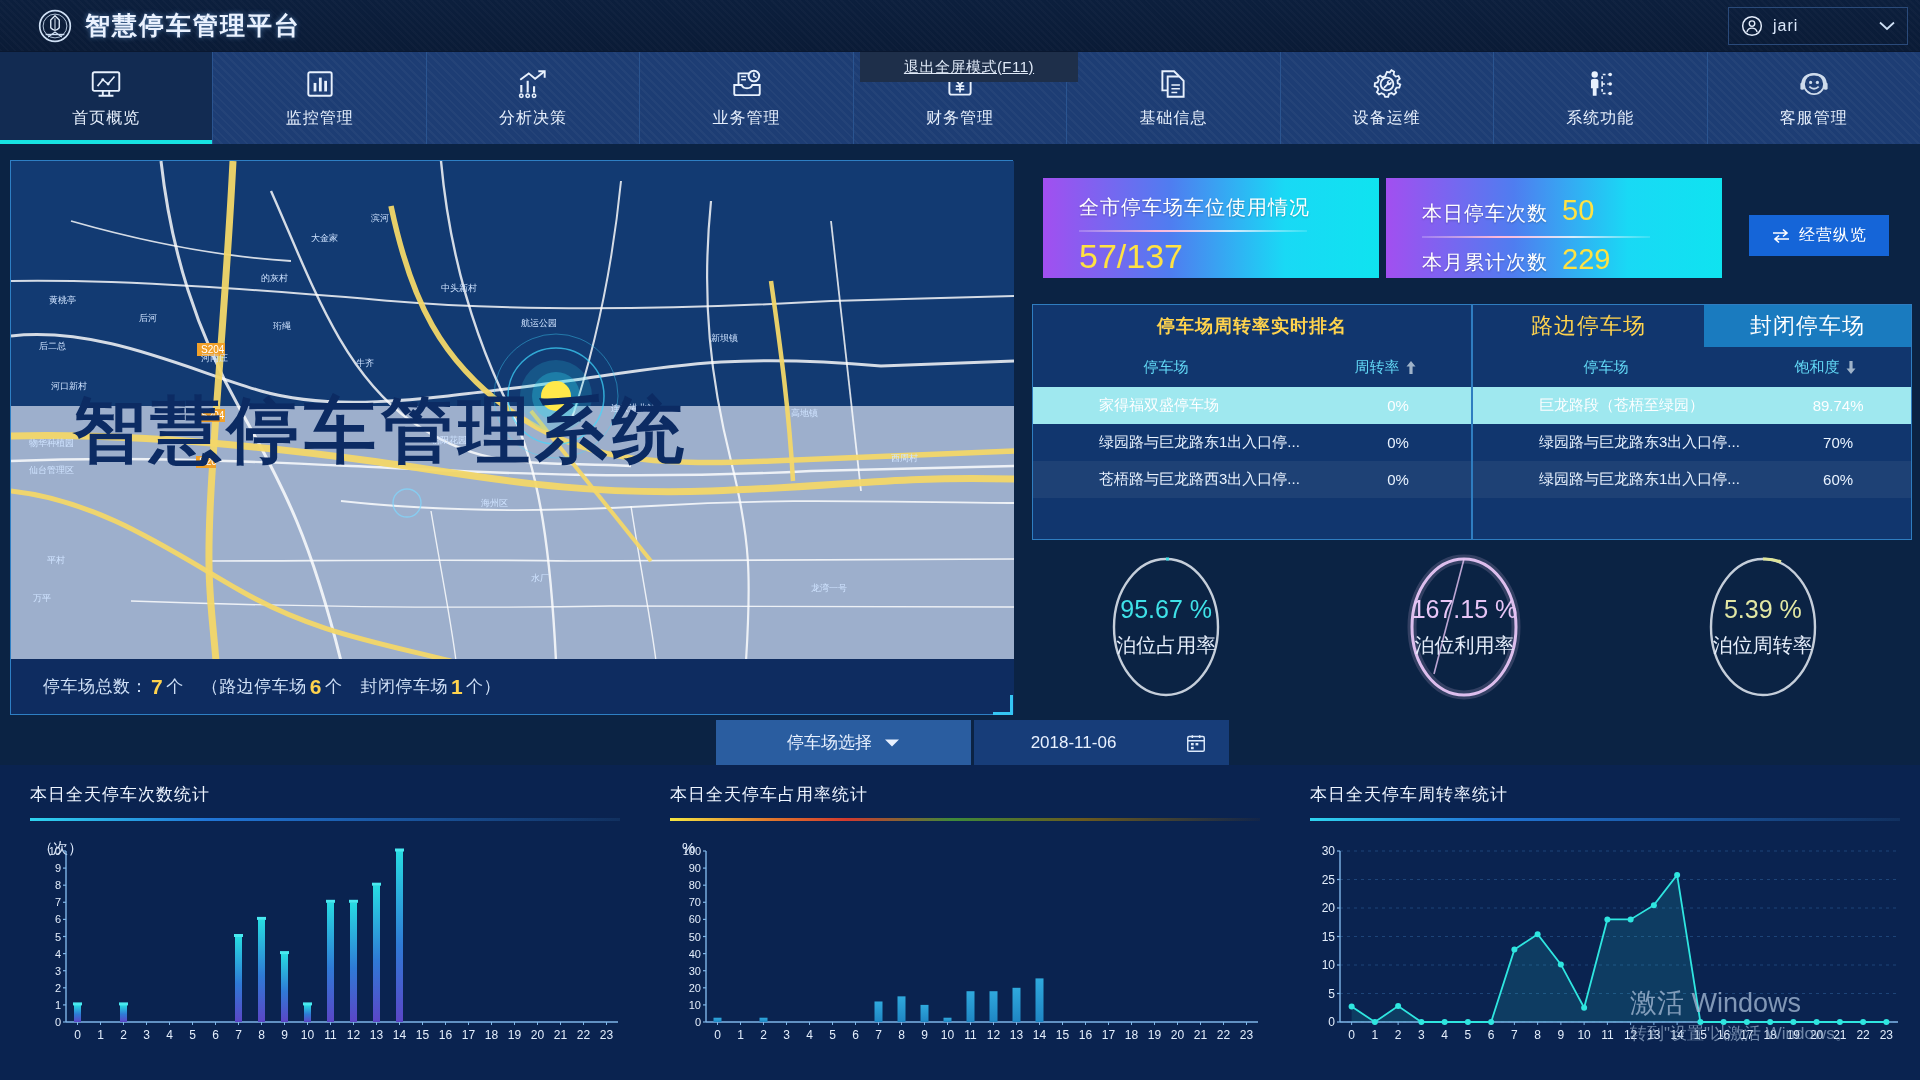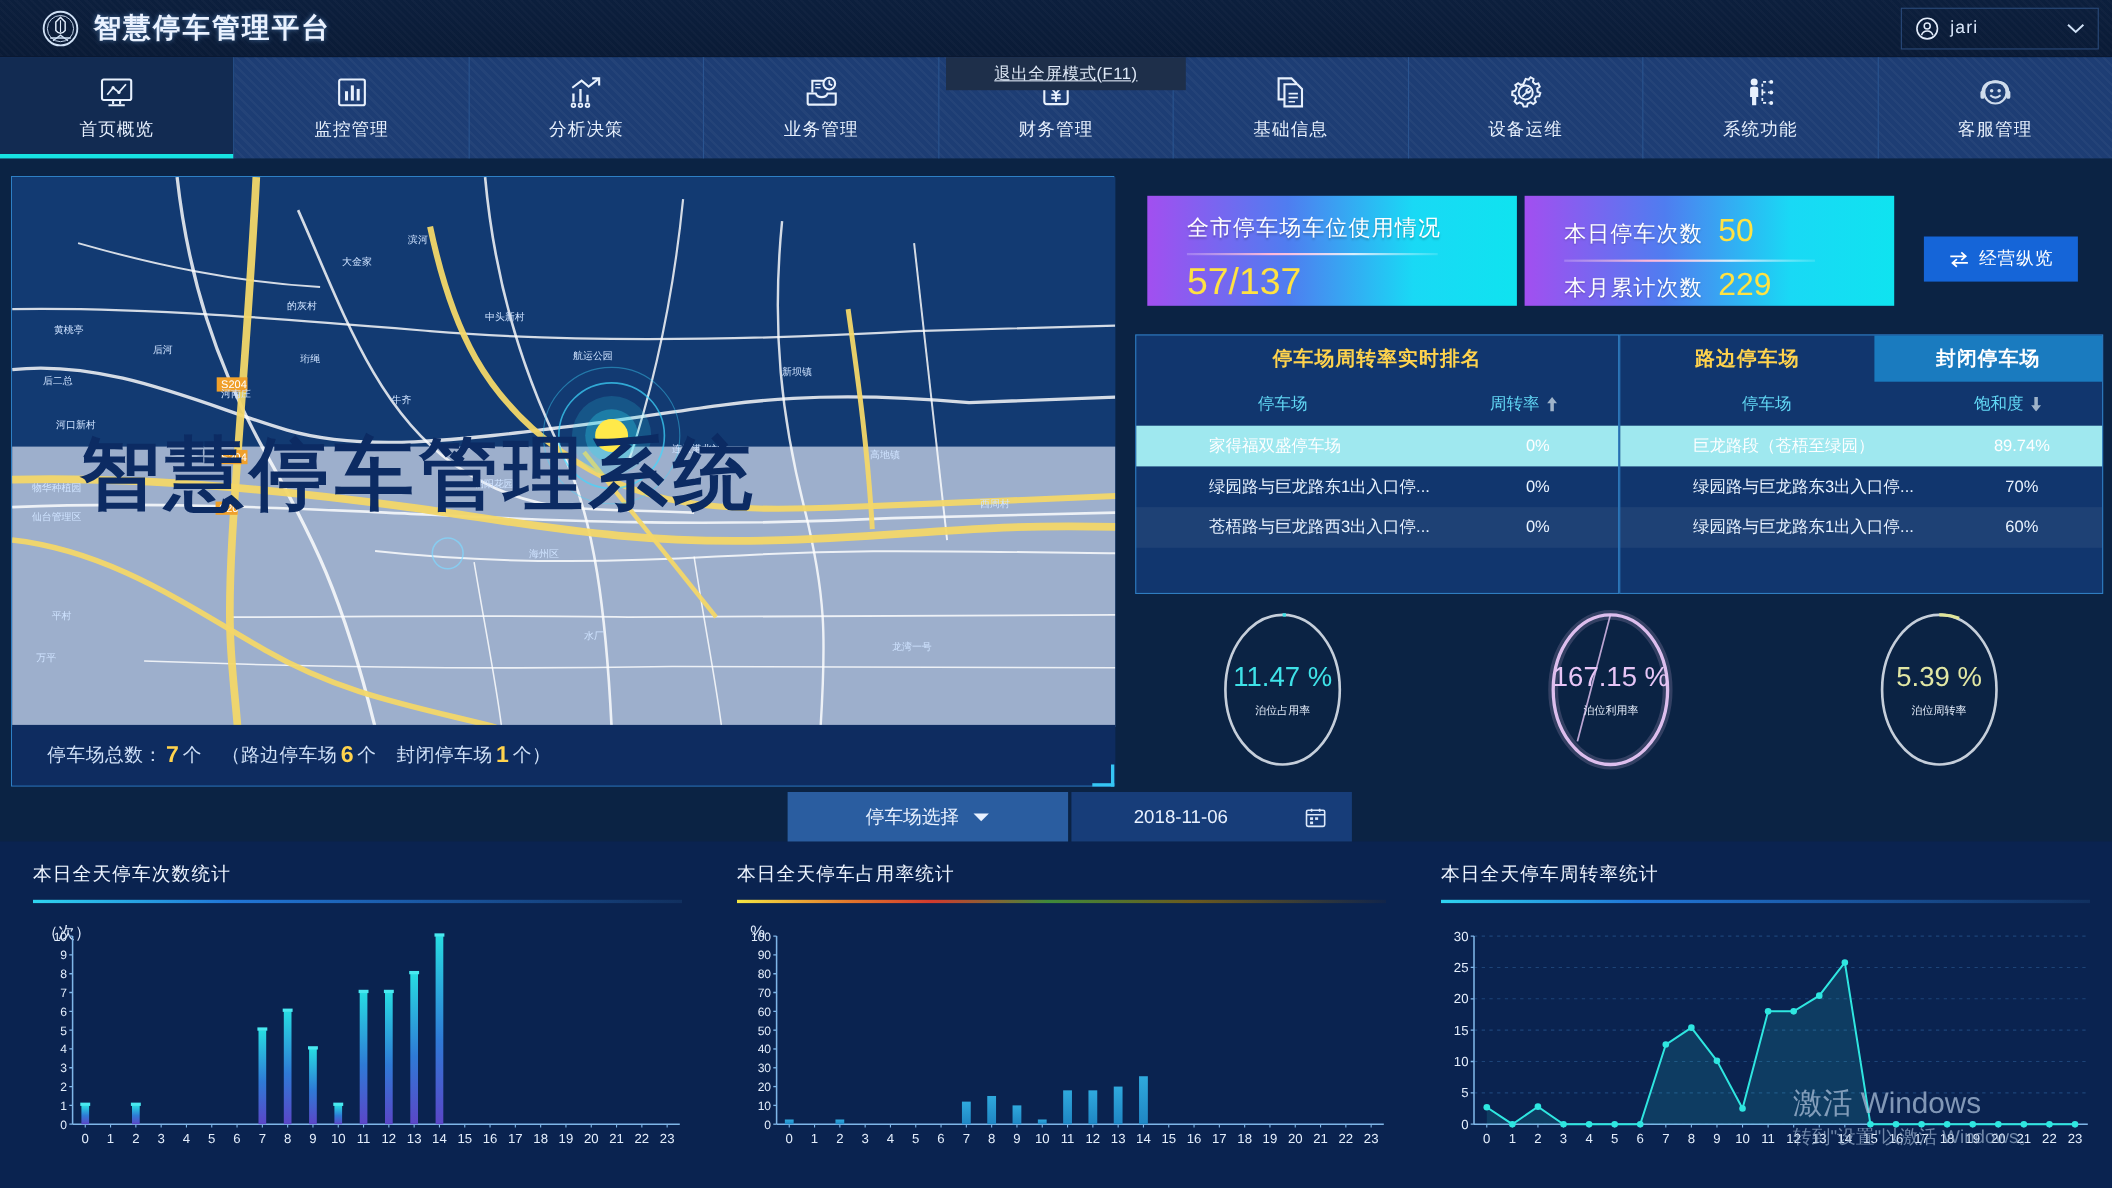--- a/index.html
+++ b/index.html
@@ -120,42 +120,42 @@
   }
   .tbl-left{ left:1017px; top:304px; width:440px; height:236px;margin-left:15px;}
   .tbl-right{ left:1472px; top:304px; width:440px; height:236px;}
   .tbl-title{
     height:42px; display:flex; align-items:center; justify-content:center;
     color:#ffd34d; font-size:18px; font-weight:bold; letter-spacing:1px;
   }
   .tabs{ display:flex; height:42px;}
   .tab{
     flex:1; display:flex; align-items:center; justify-content:center;
-    color:#ffd34d; font-size:18px; font-weight:bold; cursor:pointer; letter-spacing:1px;margin-left:12px;
+    color:#ffd34d; font-size:22px; font-weight:normal; cursor:pointer; letter-spacing:1px;margin-left:12px;
   }
   .tab.active{ background:#1a7bbf; color:#ffffff;}
   .thead{ display:flex; height:40px; align-items:center; color:#62d8f5; font-size:15px;}
   .thead .c1{ flex:1.55; text-align:center;}
   .thead .c2{ flex:1; text-align:center; display:flex; align-items:center; justify-content:center; gap:6px;}
   .sort-ar{ color:#9fb3c9; font-size:13px;}
   .trow{ display:flex; height:37px; align-items:center; font-size:15px; color:#e9f3ff;padding-left:40px;}
   .trow .c1{ flex:1.55; padding-left:26px; white-space:nowrap; overflow:hidden;}
   .trow .c2{ flex:1; text-align:center;}
   .trow.hl{ background:#9fe8ef; color:#fdfeff;}
   .trow.alt{ background:rgba(255,255,255,.055);justify-content:center;}
 
   .gauges{
     position:absolute; left:1017px; top:552px; width:895px; height:150px;
     display:flex; align-items:center; justify-content:space-around;
   }
   .gauge{ position:relative; width:120px; height:146px; display:flex;
           flex-direction:column; align-items:center; justify-content:center; gap:8px;}
   .gauge svg{ position:absolute; left:0; top:0;}
   .g-val{ font-size:25px; position:relative; z-index:2;}
-  .g-lbl{ font-size:10px; color:#e6eefb; position:relative; z-index:2;}
+  .g-lbl{ font-size:20px; color:#e6eefb; position:relative; z-index:2;}
 
   
   .filters{ position:absolute; left:716px; top:720px; display:flex; gap:3px; z-index:5;}
   .f-btn{
     width:255px; height:45px; background:#2a5da0; color:#e8f1ff; font-size:17px;
     display:flex; align-items:center; justify-content:center; gap:12px; cursor:pointer;
   }
   .f-btn.date{ background:#173d79; justify-content:space-between; padding:0 22px 0 0;}
   .f-date-text{ flex:1; text-align:center; font-size:17px;}
 
@@ -475,21 +475,21 @@
     <div class="c2">60%</div>
   </div>
 </div>
 
 <div class="gauges">
   <div class="gauge">
     <svg width="120" height="146">
       <ellipse cx="60" cy="73" rx="52" ry="68" fill="none" stroke="#e6ecf5" stroke-width="2.4" opacity=".85"></ellipse>
       <path d="M60 5 A52 68 0 0 1 63 5.1" fill="none" stroke="#3fe2e8" stroke-width="3"></path>
     </svg>
-    <div class="g-val" style="color:#3fe2e8">11.47 %</div>
+    <div class="g-val" style="color:#3fe2e8">95.67 %</div>
     <div class="g-lbl">泊位占用率</div>
   </div>
   <div class="gauge">
     <svg width="120" height="146">
       <ellipse cx="60" cy="73" rx="52" ry="68" fill="none" stroke="#e7c5f6" stroke-width="3" opacity=".95"></ellipse>
       <ellipse cx="60" cy="73" rx="52" ry="68" fill="none" stroke="#e7c5f6" stroke-width="9" opacity=".18"></ellipse>
       <path d="M60 5 L30 120" fill="none" stroke="#e7c5f6" stroke-width="1.6" opacity=".8"></path>
     </svg>
     <div class="g-val" style="color:#e7c5f6">167.15 %</div>
     <div class="g-lbl">泊位利用率</div>

